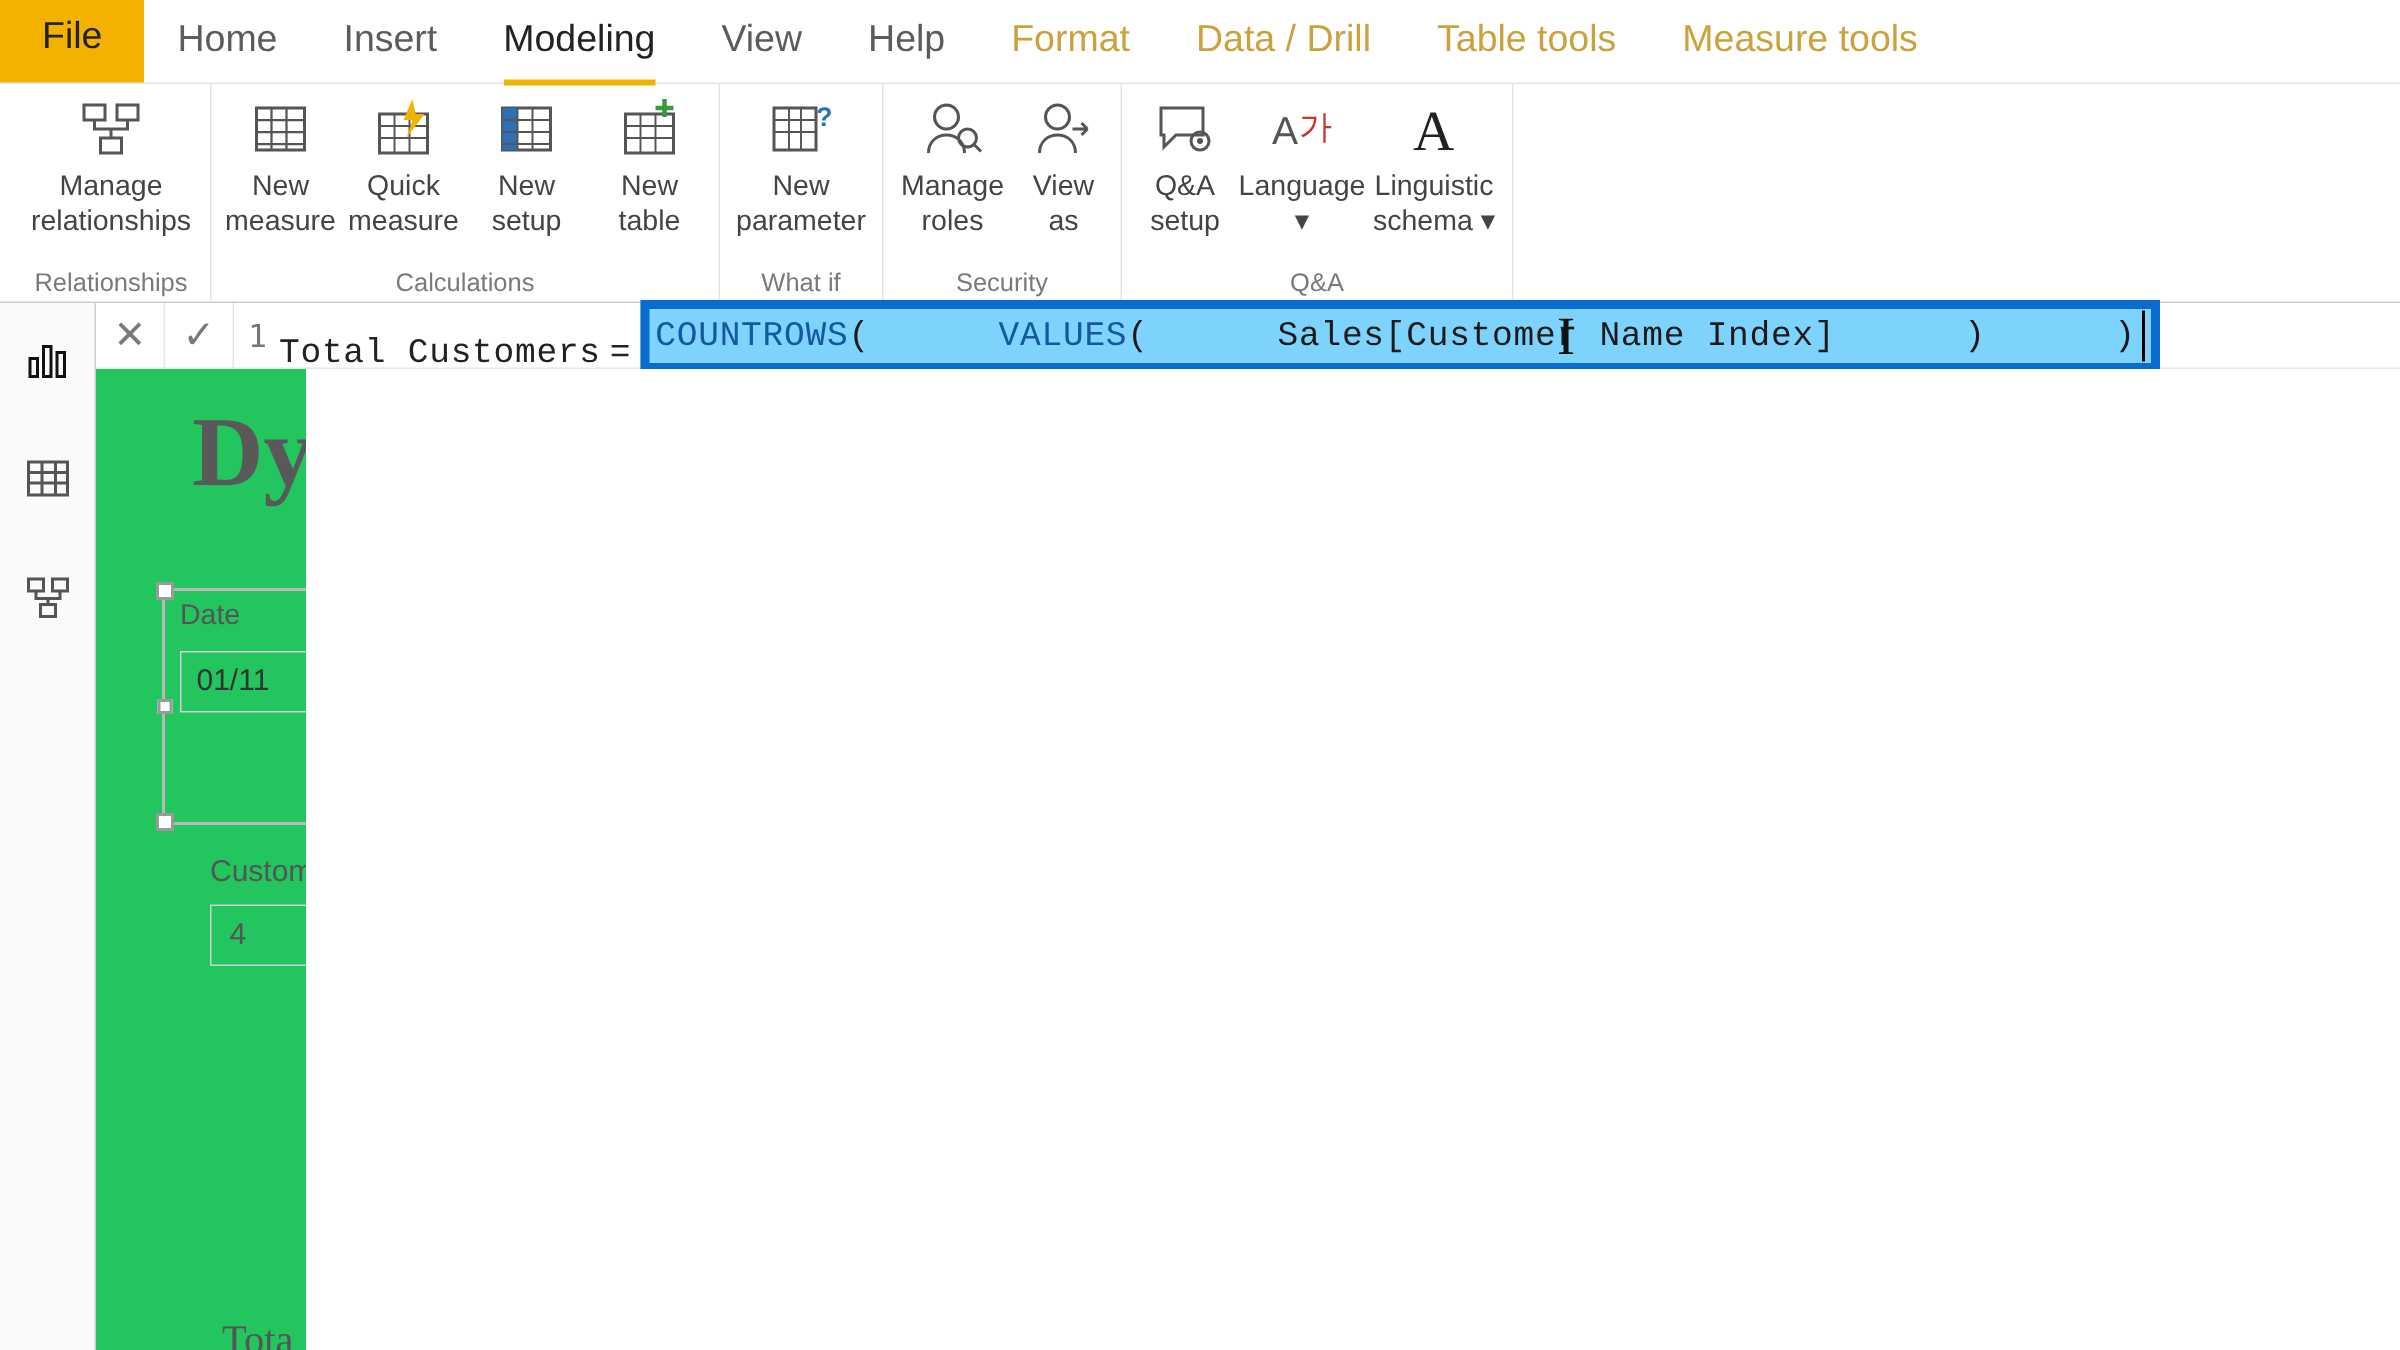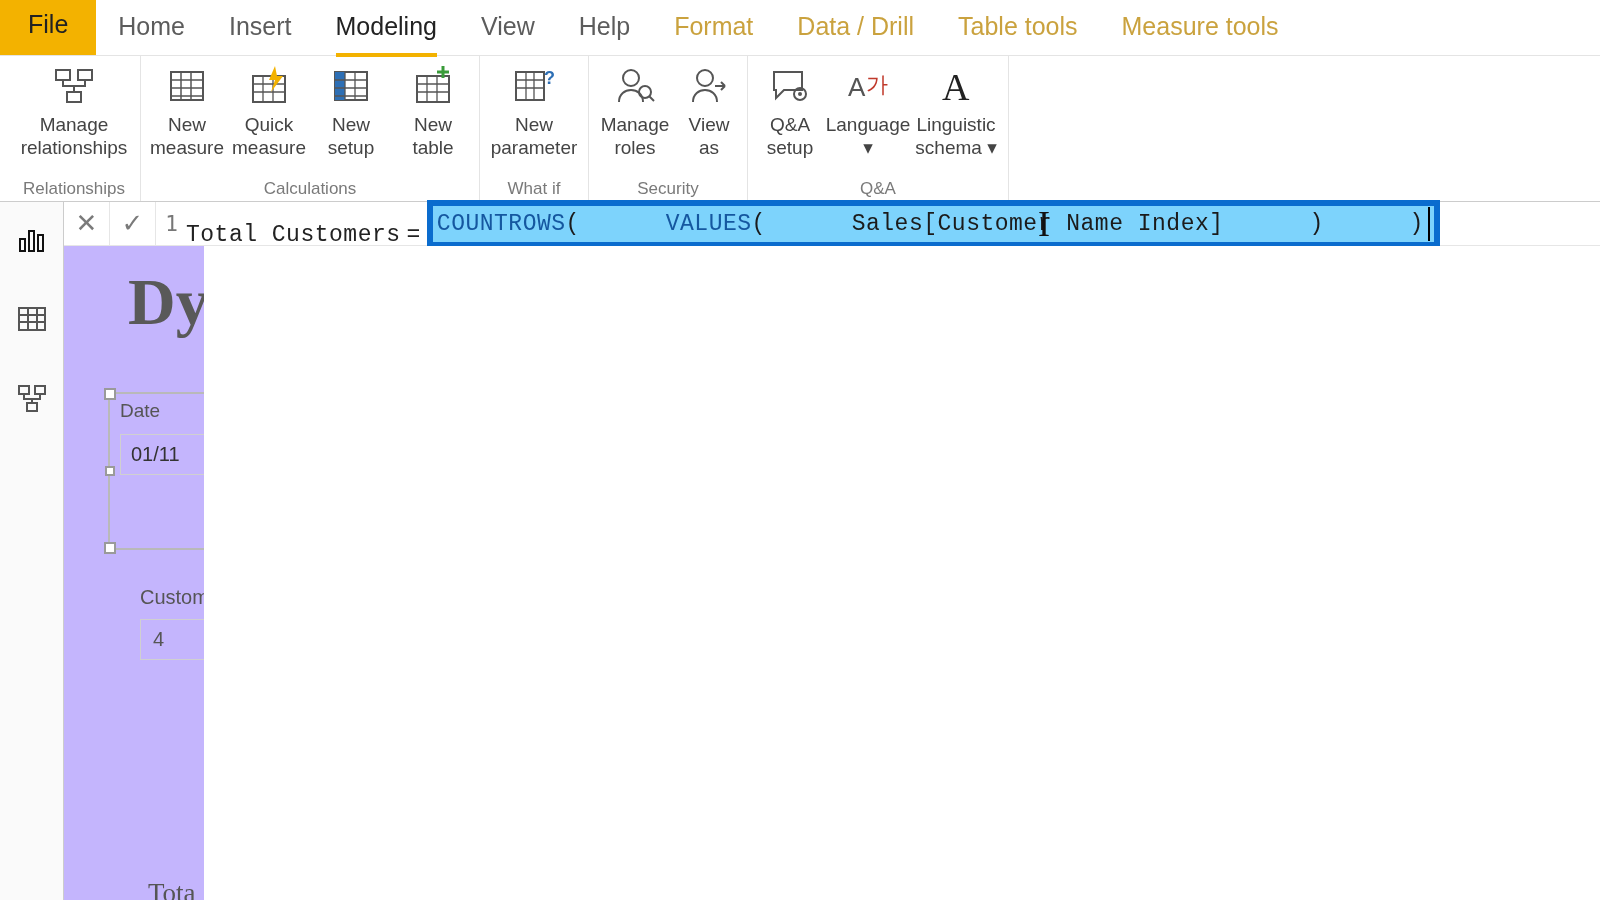--- a/index.html
+++ b/index.html
@@ -184,21 +184,21 @@
 
   
   .canvas-strip {
     position: absolute;
     left: 64px;
     top: 246px;
     width: 140px;           
     bottom: 0;
     border-right: none;
     overflow: hidden;
-    background:#c4b5fd;
+    background:#22c55e;
   }
   .big-title {
     font-family: Georgia, "Times New Roman", serif;
     font-size: 66px;
     font-weight: 700;
     color: #595959;
     padding: 18px 0 0 64px;
   }
   .vis-frame {
     position: absolute;
@@ -222,21 +222,21 @@
   .slicer-value {
     margin: 6px 10px 0;
     border:1px solid #d0d0d0;
     padding: 8px 10px;
     font-size: 20px;
     color:#333;
   }
 
   .field2 {
     position:absolute;
-    left: 76px; top: 340px;
+    left: 76px; top: 324px;
     font-size: 20px; color:#555;
   }
   .field2 .val {
     margin-top: 10px;
     border:1px solid #d0d0d0;
     padding:8px 12px;
     width: 124px;
   }
 
   .tot {

